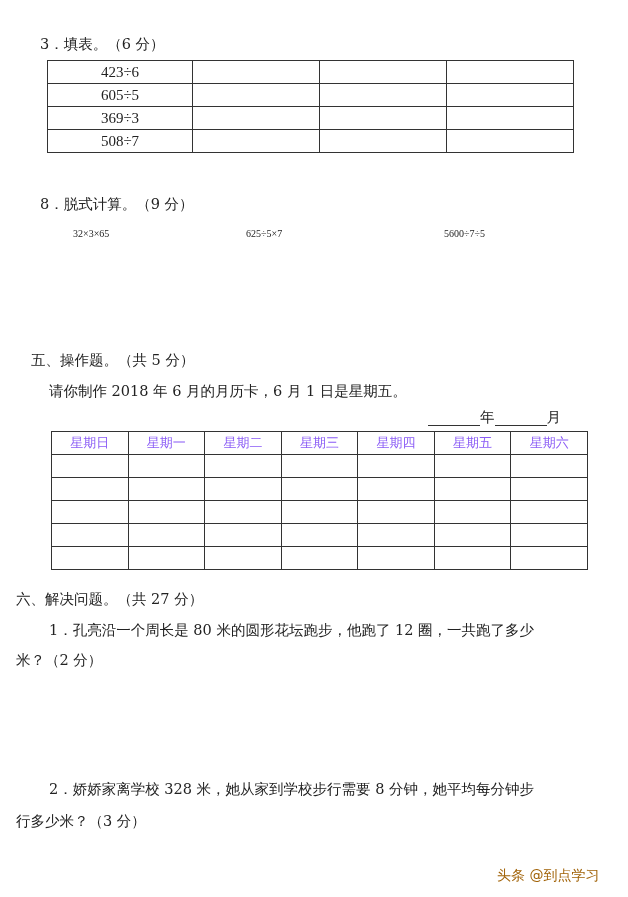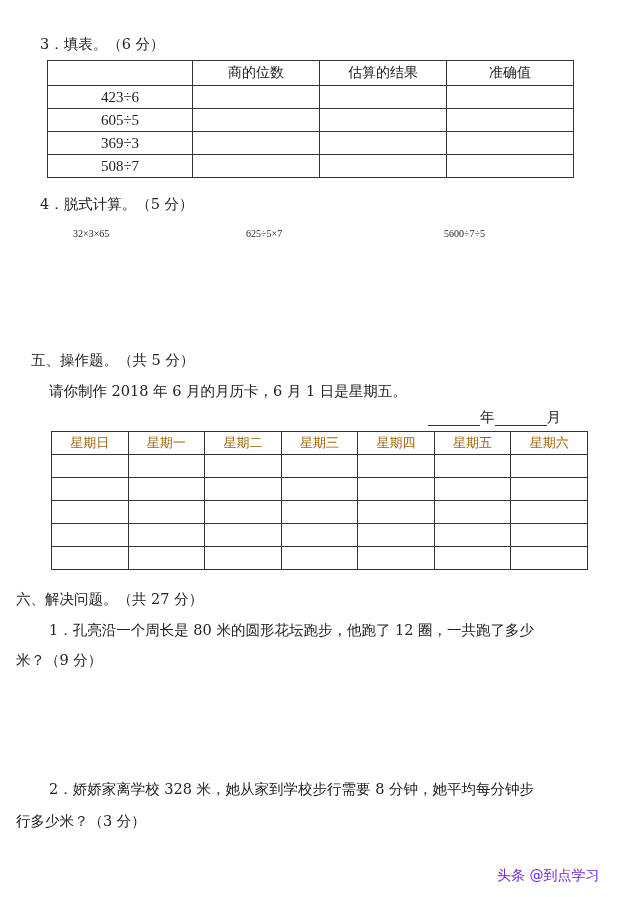--- a/index.html
+++ b/index.html
@@ -10,45 +10,39 @@
   }
   .abs { position: absolute; white-space: nowrap; text-align: right; }
   .t { font-size: 14.5px; line-height: 18px; }
   table { border-collapse: collapse; position: absolute; table-layout: fixed; }
   td, th { border: 1.3px solid #333; padding: 0; font-weight: normal; }
   #fill-table { left: 47px; top: 60px; width: 526px; }
   #fill-table th, #fill-table td { height: 22px; font-size: 14px; text-align: center; }
   #fill-table th { height: 24px; }
   #fill-table td.expr { font-family: "Liberation Serif", serif; font-size: 15px; }
   #cal-table { left: 51px; top: 431px; width: 537px; }
-  #cal-table th { height: 22px; font-size: 13px; text-align: center; color: #a16207; }
+  #cal-table th { height: 22px; font-size: 13px; text-align: center; color: #8b5cf6; }
   #cal-table td { height: 22px; }
   .blank { display: inline-block; border-bottom: 1px solid #333; width: 52px; height: 14px; vertical-align: bottom; }
   .expr-line { font-family: "Liberation Serif", serif; font-size: 10px; }
-  .watermark { font-family: "DejaVu Sans", sans-serif; font-size: 14px; color: #6d28d9; }
+  .watermark { font-family: "DejaVu Sans", sans-serif; font-size: 14px; color: #a16207; }
 </style>
 </head>
 <body>
 
 <div class="abs t" style="left:40px; top:35px;">3．填表。（6 分）</div>
 
 <table id="fill-table">
   <colgroup>
       <col style="width:145px">
       <col style="width:127px">
       <col style="width:127px">
       <col style="width:127px">
     </colgroup>
   <tbody>
-      <tr>
-    <th></th>
-    <th>商的位数</th>
-    <th>估算的结果</th>
-    <th>准确值</th>
-  </tr>
   <tr>
     <td class="expr">423÷6</td>
     <td></td>
     <td></td>
     <td></td>
   </tr>
   <tr>
     <td class="expr">605÷5</td>
     <td></td>
     <td></td>
@@ -62,21 +56,21 @@
   </tr>
   <tr>
     <td class="expr">508÷7</td>
     <td></td>
     <td></td>
     <td></td>
   </tr>
 </tbody>
   </table>
 
-<div class="abs t" style="left:40px; top:195px;">4．脱式计算。（5 分）</div>
+<div class="abs t" style="left:40px; top:195px;">8．脱式计算。（9 分）</div>
 <div class="abs expr-line" style="left:73px; top:228px;">32×3×65</div>
 <div class="abs expr-line" style="left:246px; top:228px;">625÷5×7</div>
 <div class="abs expr-line" style="left:436px; top:228px;margin-left:8px;">5600÷7÷5</div>
 
 <div class="abs t" style="left:31px; top:351px;">五、操作题。（共 5 分）</div>
 <div class="abs t" style="left:49px; top:382px;">请你制作 2018 年 6 月的月历卡，6 月 1 日是星期五。</div>
 <div class="abs t" style="left:428px; top:408px;">
   <span class="blank"></span><span>年</span><span class="blank"></span><span>月</span>
 </div>
 
@@ -134,17 +128,17 @@
         <td></td>
         <td></td>
         <td></td>
         <td></td>
       </tr>
 </tbody>
   </table>
 
 <div class="abs t" style="left:16px; top:590px;">六、解决问题。（共 27 分）</div>
 <div class="abs t" style="left:49px; top:621px;">1．孔亮沿一个周长是 80 米的圆形花坛跑步，他跑了 12 圈，一共跑了多少</div>
-<div class="abs t" style="left:16px; top:651px;">米？（9 分）</div>
+<div class="abs t" style="left:16px; top:651px;">米？（2 分）</div>
 <div class="abs t" style="left:49px; top:780px;">2．娇娇家离学校 328 米，她从家到学校步行需要 8 分钟，她平均每分钟步</div>
 <div class="abs t" style="left:16px; top:812px;">行多少米？（3 分）</div>
 
 <div class="abs watermark" style="left:497px; top:867px;">头条 @到点学习</div>
 
 </body></html>

